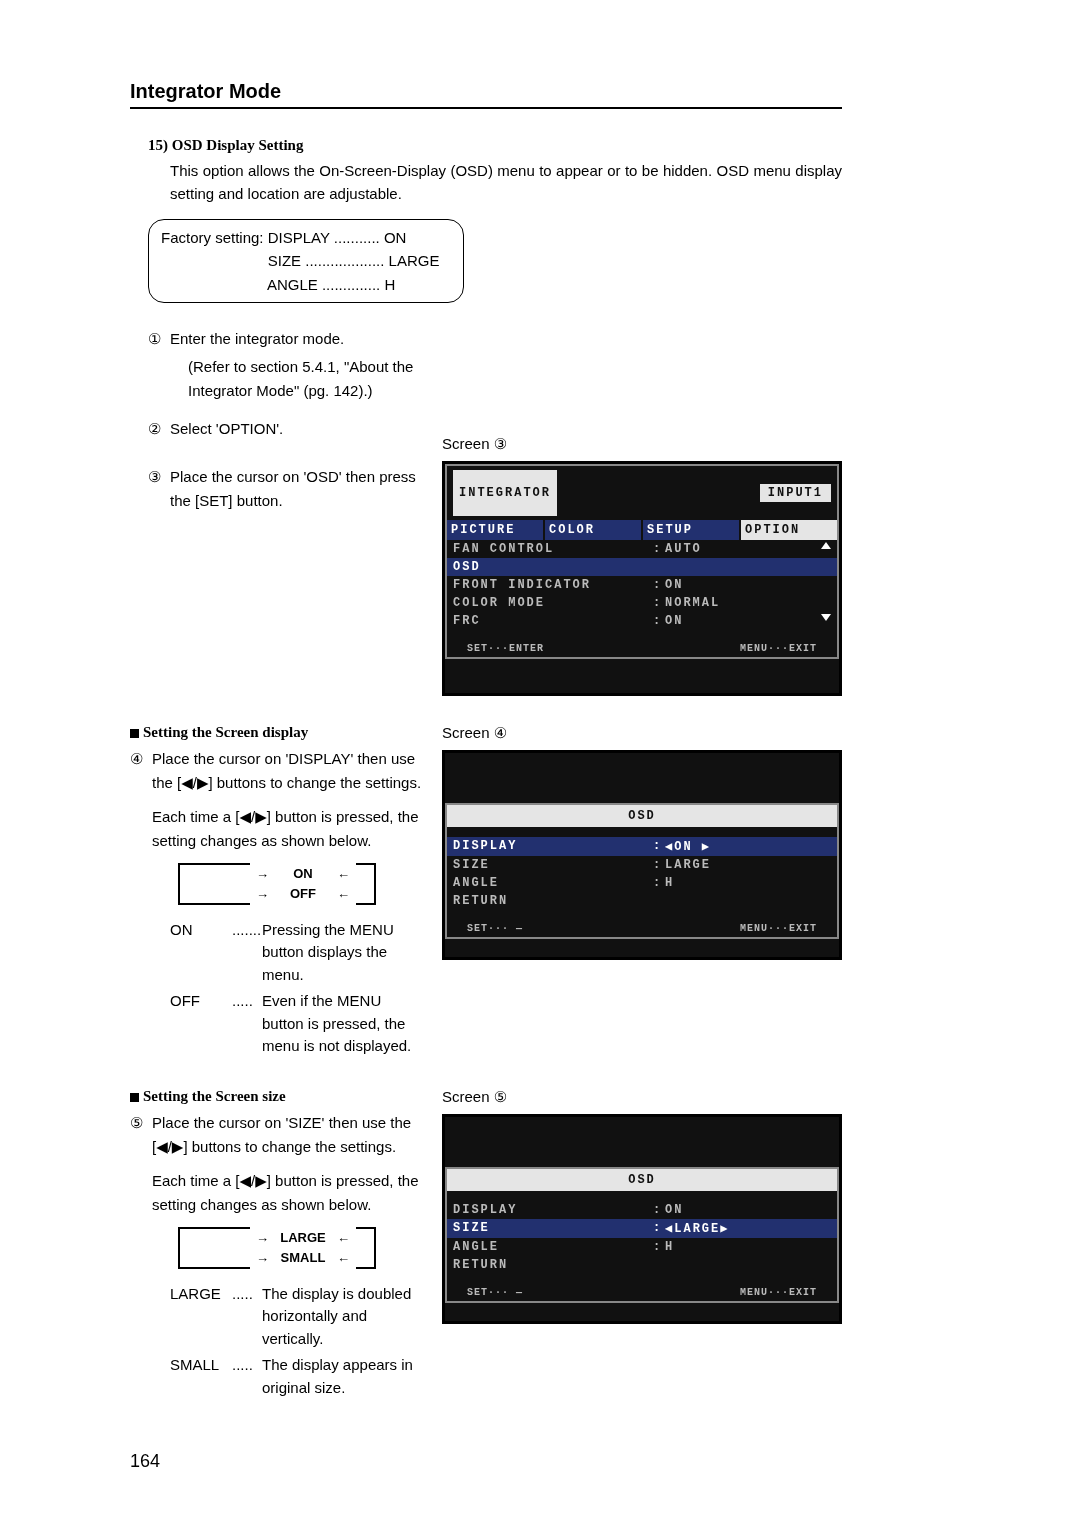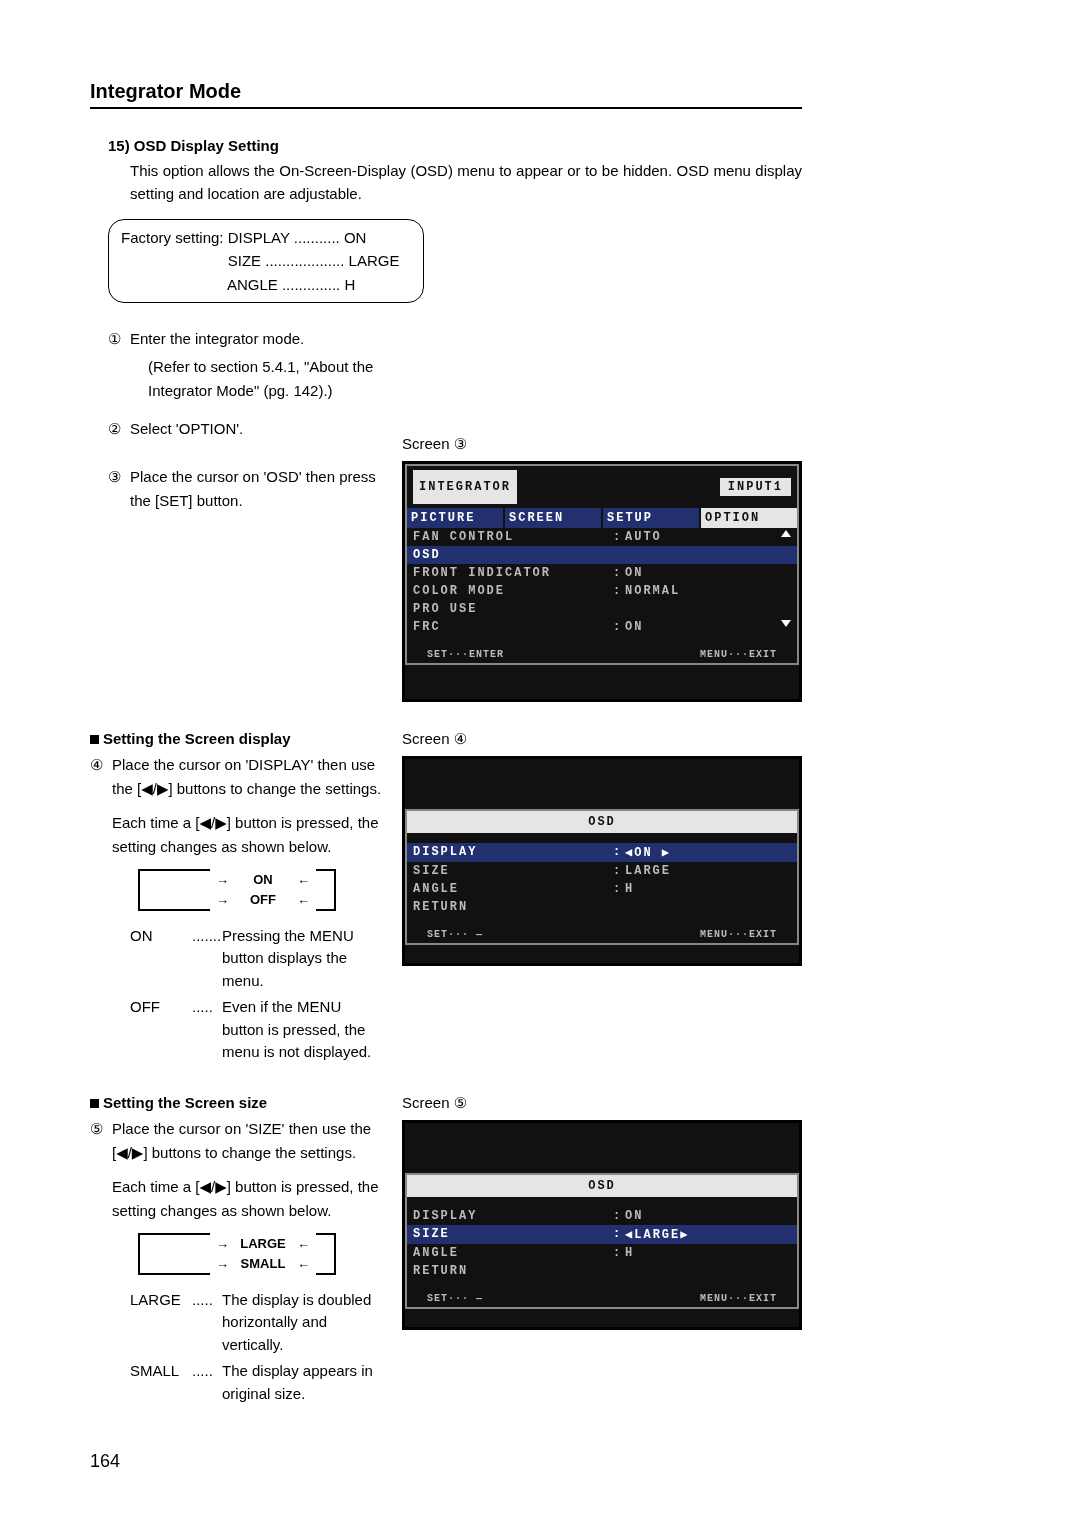--- a/index.html
+++ b/index.html
@@ -1,18 +1,18 @@
 <!DOCTYPE html>
 <html><head>
 <meta charset="utf-8">
 <style>
   html,body{margin:0;padding:0;background:#fff;font-family:Arial,Helvetica,sans-serif;color:#000;}
-  .page{width:892px;height:1528px;position:relative;box-sizing:border-box;padding:80px 90px 40px 90px;}
+  .page{width:892px;height:1528px;position:relative;box-sizing:border-box;padding:80px 90px 40px 90px;margin-left:40px;}
   .section-title{font-size:20px;font-weight:bold;border-bottom:2px solid #000;padding-bottom:4px;margin-bottom:28px;}
-  .subhead{font-size:15px;font-weight:bold;margin-bottom:6px;}
+  .subhead{font-size:15px;font-weight:bold;margin-bottom:6px;font-family:Liberation Serif, serif;}
   .para{font-size:15px;line-height:1.5;margin-bottom:14px;text-align:justify;}
   .indent1{padding-left:18px;}
   .indent2{padding-left:40px;}
   .factory-box{border:1px solid #000;border-radius:16px;width:290px;padding:6px 12px 6px 12px;font-size:15px;line-height:1.55;margin-left:18px;margin-bottom:24px;}
   .steps{font-size:15px;line-height:1.6;}
   .steps .row{display:flex;margin-bottom:10px;}
   .steps .circ{width:22px;flex:0 0 22px;}
   .refline{padding-left:40px;margin-top:-6px;margin-bottom:14px;font-size:15px;}
   .two-col{display:flex;align-items:flex-start;}
   .left-col{width:455px;padding-right:20px;}
@@ -90,27 +90,27 @@
             <div>Place the cursor on 'OSD' then press the [SET] button.</div>
           </div>
       </div>
     </div>
     <div class="right-col">
       <div style="height:108px"></div>
       <div class="screen-label">Screen ③</div>
       <div class="osd">
         <div class="inner">
           <div class="bar">
-              <span class="hdr" style="padding:10px 6px">INTEGRATOR</span>
+              <span class="hdr" style="padding:16px 6px">INTEGRATOR</span>
               <span style="flex:1"></span>
               <span class="hdr" style="padding:2px 8px">INPUT1</span>
             </div>
           <div class="tabs">
             <div class="tab">PICTURE</div>
-            <div class="tab">SCREEN</div>
+            <div class="tab">COLOR</div>
             <div class="tab">SETUP</div>
             <div class="tab">OPTION</div>
           </div>
           <div class="line">
               <span class="k">FAN CONTROL</span>
               <span class="c">:</span>
               <span class="v">AUTO</span>
               <span class="tri tri-up"></span>
             </div>
           <div class="line sel">
@@ -118,23 +118,20 @@
             </div>
           <div class="line">
               <span class="k">FRONT INDICATOR</span>
               <span class="c">:</span>
               <span class="v">ON</span>
             </div>
           <div class="line">
               <span class="k">COLOR MODE</span>
               <span class="c">:</span>
               <span class="v">NORMAL</span>
-            </div>
-          <div class="line">
-              <span class="k">PRO USE</span>
             </div>
           <div class="line">
               <span class="k">FRC</span>
               <span class="c">:</span>
               <span class="v">ON</span>
               <span class="tri tri-dn"></span>
             </div>
           <div class="space"></div>
           <div class="foot">
               <span>SET···ENTER</span>

